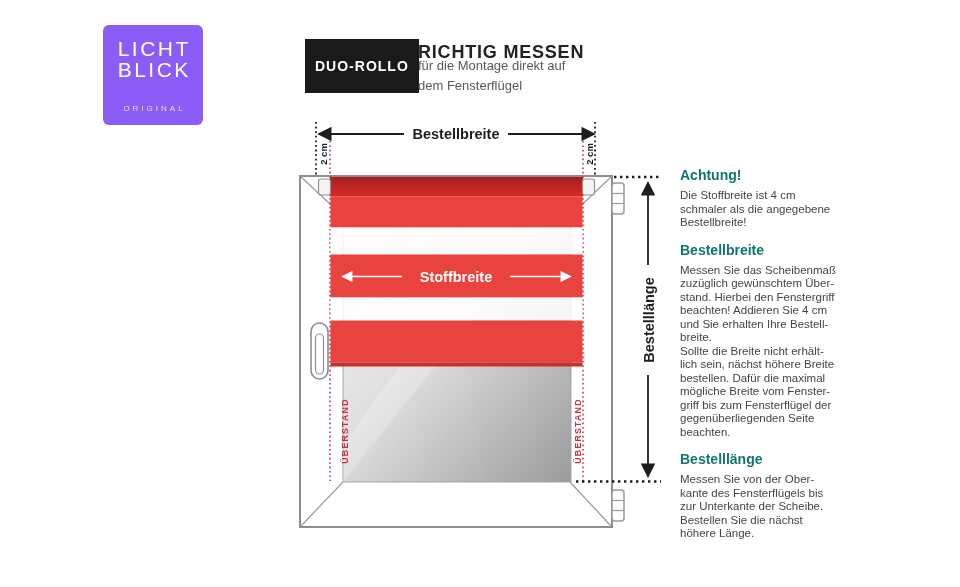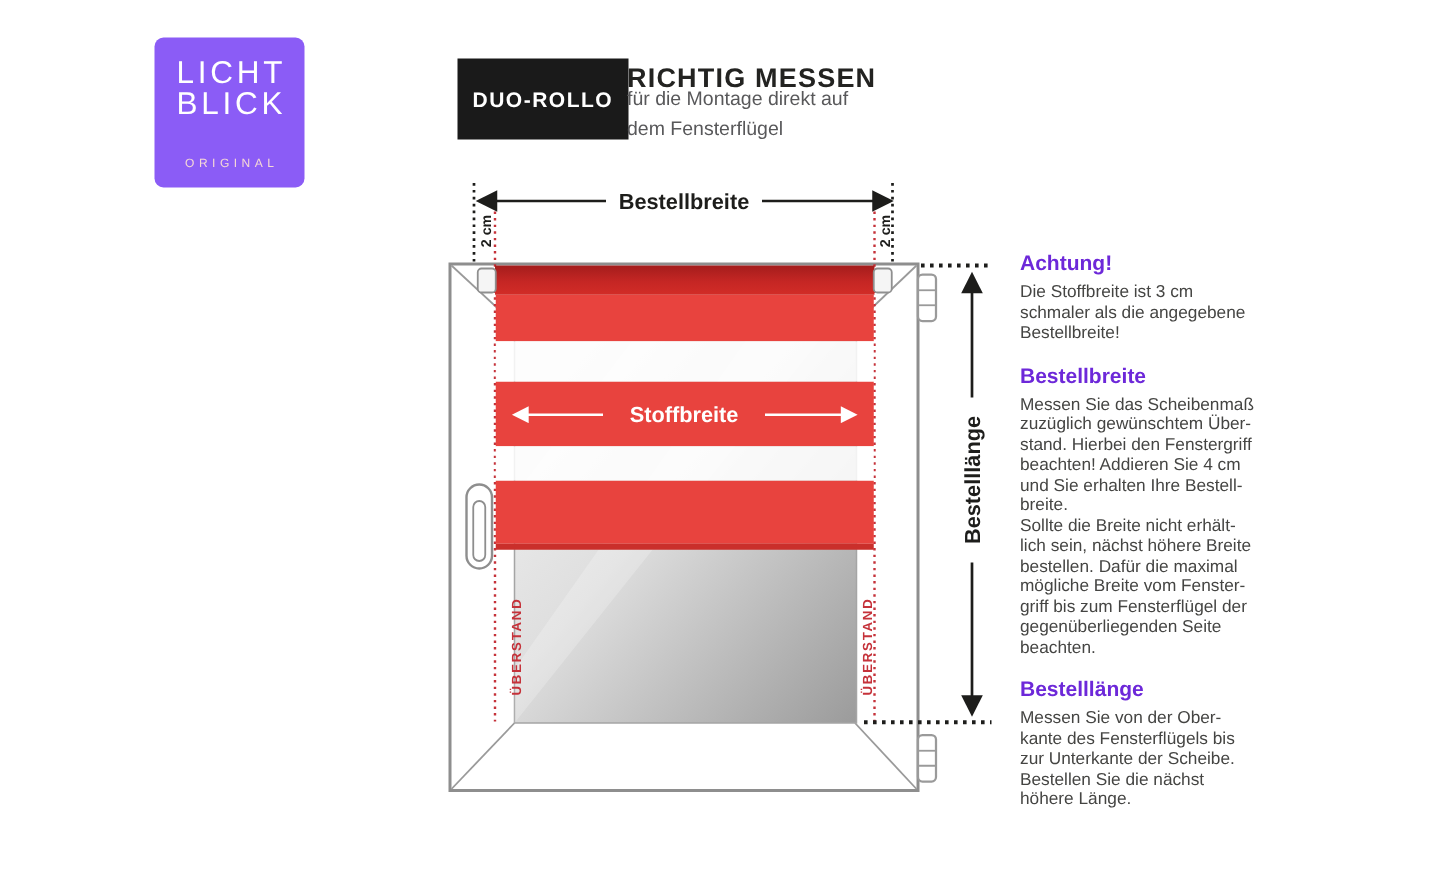--- a/index.html
+++ b/index.html
@@ -18,21 +18,21 @@
   
   .tag{position:absolute;left:305px;top:39px;background:#1a1a1a;color:#fff;
        font-size:14px;font-weight:700;letter-spacing:1px;padding:19px 10px;}
   .title{position:absolute;left:418px;top:42px;font-size:18px;font-weight:700;
          letter-spacing:0.8px;color:#232321;}
   .subtitle{position:absolute;left:418px;top:56px;font-size:13px;line-height:20px;
             color:#58585a;white-space:pre-line;}
 
   
   .info{position:absolute;left:680px;top:167px;width:185px;}
-  .info h3{margin:0 0 5px 0;font-size:14px;line-height:17px;font-weight:700;color:#6d28d9;}
+  .info h3{margin:0 0 5px 0;font-size:14px;line-height:17px;font-weight:700;color:#0f766e;}
   .info .sec{margin:0 0 12px 0;}
   .info p{margin:0;font-size:11.5px;line-height:13.5px;color:#454543;white-space:pre-line;}
 
   svg{position:absolute;left:0;top:0;font-family:"Liberation Sans",sans-serif;}
   svg text{font-family:"Liberation Sans",sans-serif;}
 </style>
 </head>
 <body>
 
 <div class="stage">
@@ -142,21 +142,21 @@
       <text transform="translate(653.5,320) rotate(-90)" text-anchor="middle" font-size="14.5" font-weight="700" fill="#1d1d1b">Bestelllänge</text>
     </g>
 
     <text transform="translate(347.5,431) rotate(-90)" text-anchor="middle" font-size="8.8" font-weight="700" letter-spacing="1.2" fill="#c5323a">ÜBERSTAND</text>
     <text transform="translate(581,431) rotate(-90)" text-anchor="middle" font-size="8.8" font-weight="700" letter-spacing="1.2" fill="#c5323a">ÜBERSTAND</text>
   </svg>
 
   <div class="info">
     <div class="sec">
       <h3>Achtung!</h3>
-      <p>Die Stoffbreite ist 3 cm
+      <p>Die Stoffbreite ist 4 cm
 schmaler als die angegebene
 Bestellbreite!</p>
     </div>
     <div class="sec">
       <h3>Bestellbreite</h3>
       <p>Messen Sie das Scheibenmaß
 zuzüglich gewünschtem Über-
 stand. Hierbei den Fenstergriff
 beachten! Addieren Sie 4 cm
 und Sie erhalten Ihre Bestell-

